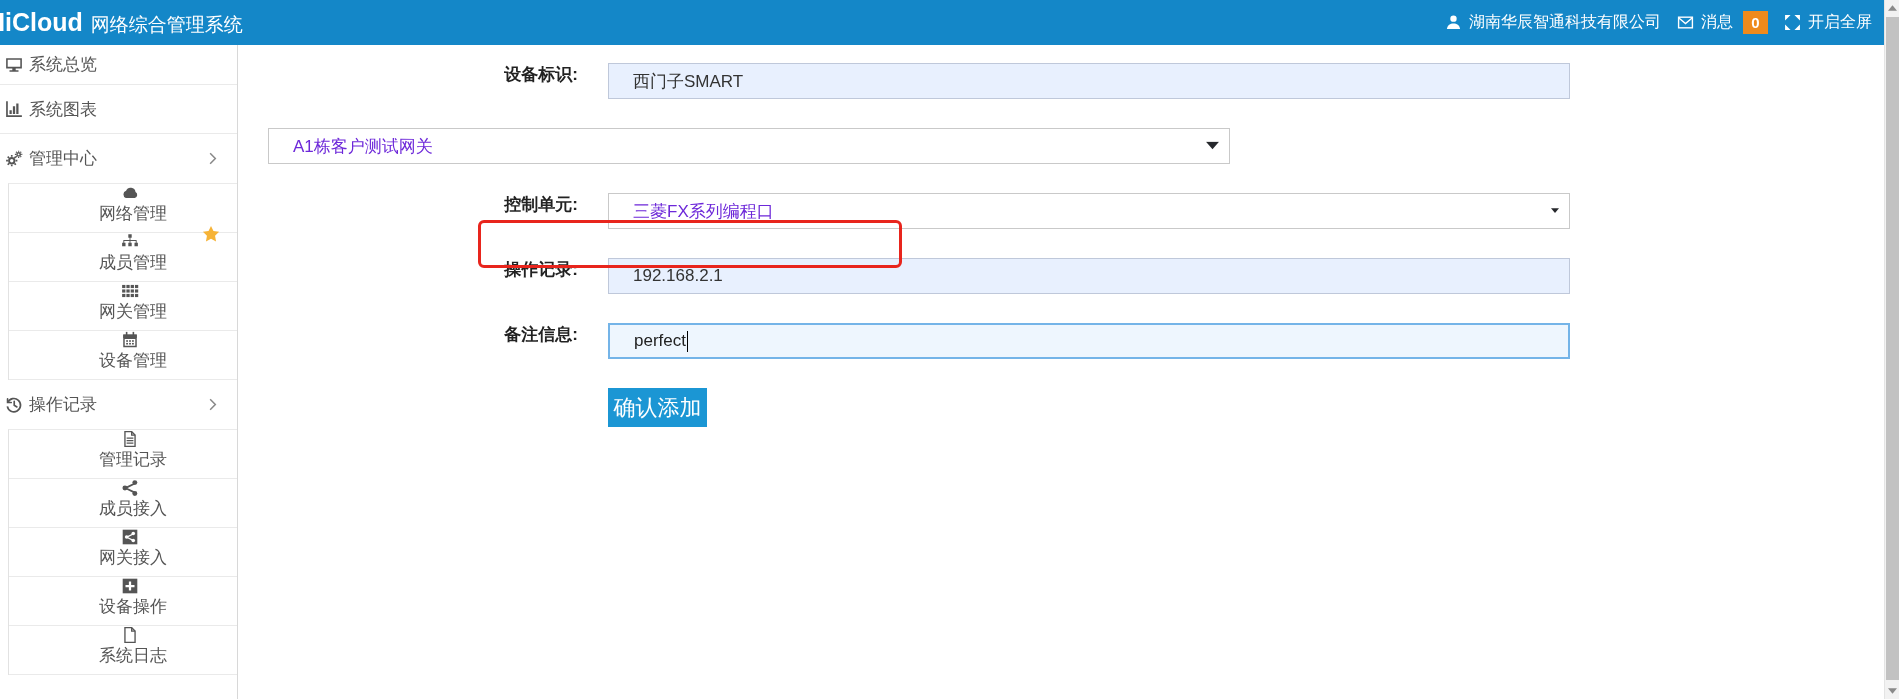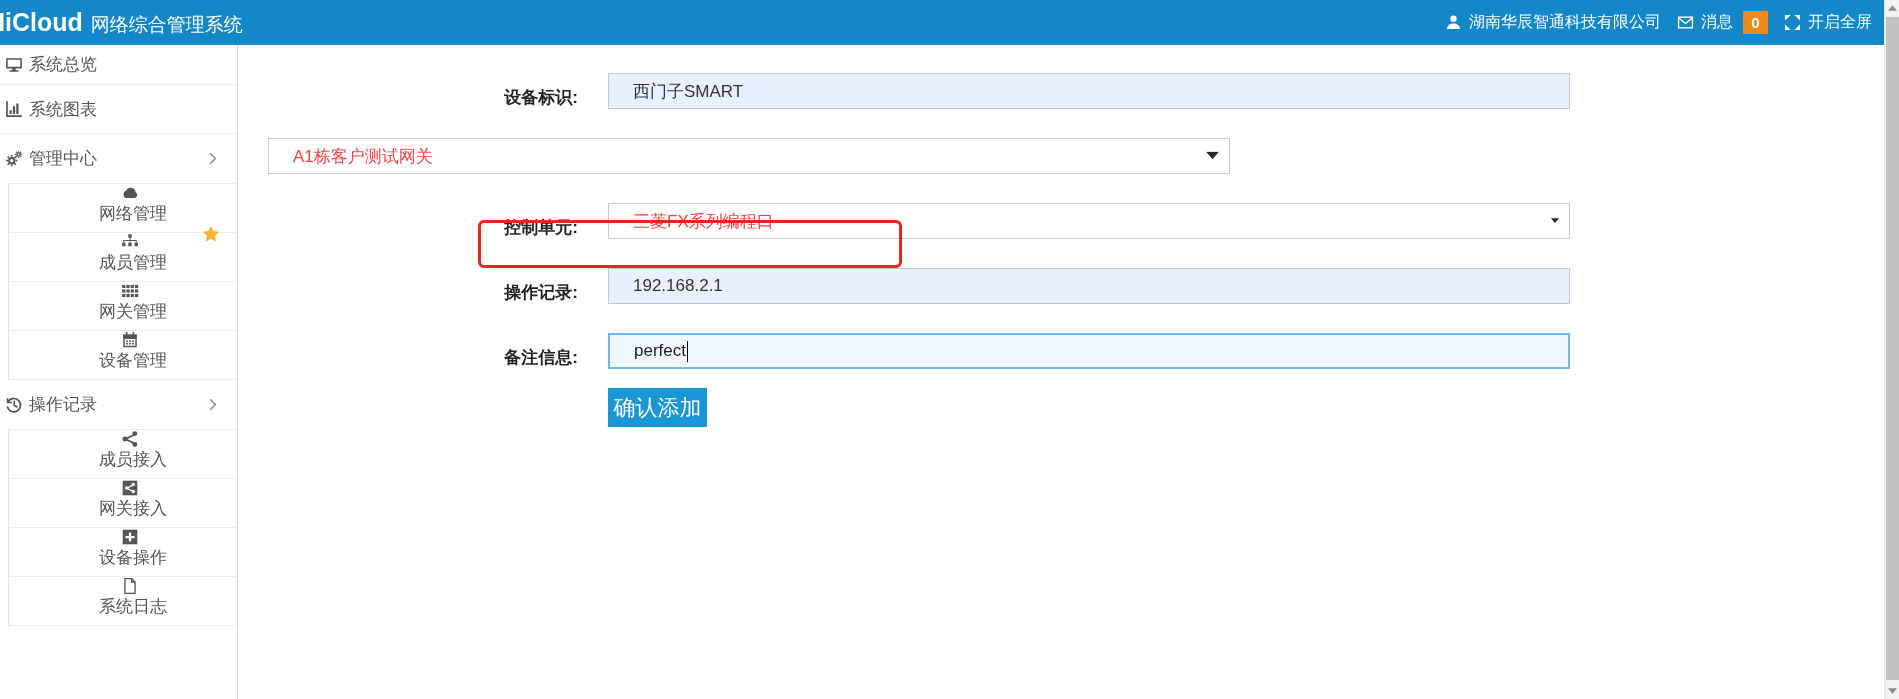--- a/index.html
+++ b/index.html
@@ -47,28 +47,28 @@
   .star{color:var(--star-yellow);width:18px;height:18px;}
 
   
   .main{position:absolute;top:45px;left:238px;width:1646px;height:654px;background:#fff;}
   .breadcrumb{height:92px;border-bottom:1px solid #ddd;display:flex;align-items:center;
     padding-left:17px;}
   .bc-path{color:var(--breadcrumb-blue);font-size:21px;font-weight:bold;}
   .bc-suffix{color:#8a8a8a;font-size:15px;margin-left:8px;margin-top:5px;}
 
   .form-area{position:relative;padding-top:18px;}
-  .form-row{display:flex;align-items:flex-end;height:46px;margin-bottom:19px;
+  .form-row{display:flex;align-items:flex-start;height:46px;margin-bottom:19px;
     position:relative;z-index:2;}
   .form-label{width:340px;text-align:right;font-weight:bold;font-size:17px;color:#222;}
   .control{margin-left:30px;width:962px;height:36px;position:relative;}
   .field{width:100%;height:100%;display:flex;align-items:center;padding-left:24px;
     font-size:17px;}
   .field.input{background:#e8f0fe;border:1px solid #bfc8da;color:#333;}
-  .field.select{background:#fff;border:1px solid #c9c9c9;color:#ef4444;cursor:pointer;}
+  .field.select{background:#fff;border:1px solid #c9c9c9;color:#6d28d9;cursor:pointer;}
   .field.focused{background:#eef6fe;border:2px solid #74b4e8;color:#222;}
   .caret{position:absolute;right:11px;top:50%;transform:translateY(-50%);
     display:inline-flex;color:#26282c;}
   .caret.big{width:13px;height:9px;}
   .caret.small{width:8px;height:6px;}
   .caret svg{width:100%;height:100%;}
   .text-cursor{display:inline-block;width:1px;height:21px;background:#000;margin-left:1px;}
 
   .highlight-box{position:absolute;left:240px;top:175px;width:424px;height:48px;
     border:3px solid var(--highlight-red);border-radius:6px;z-index:3;pointer-events:none;}
@@ -235,20 +235,30 @@
     <span class="trail chevron">
       <svg viewBox="0 0 16 16" fill="none" stroke="currentColor" stroke-width="1.6">
           <path d="M5.5 2.5L11 8l-5.5 5.5"></path>
         </svg>
     </span>
   </div>
 
   <div class="subgroup">
     <div class="nav-item">
       <span class="nav-icon">
+        <svg viewBox="0 0 16 16" fill="none" stroke="currentColor" stroke-width="1.2">
+          <path d="M3.5 1.5h6l3 3v10h-9z"></path>
+            <path d="M9.5 1.5v3h3"></path>
+          <path d="M5 7.2h6M5 9.4h6M5 11.6h6"></path>
+        </svg>
+      </span>
+      <span class="nav-label">管理记录</span>
+    </div>
+    <div class="nav-item">
+      <span class="nav-icon">
         <svg viewBox="0 0 16 16" fill="currentColor">
           <circle cx="12.3" cy="3.2" r="2.2"></circle>
             <circle cx="3.5" cy="8" r="2.2"></circle>
             <circle cx="12.3" cy="12.8" r="2.2"></circle>
           <path d="M3.9 7.2l7.6-3.7.7 1.4-7.6 3.7zM4.6 7.5l7.6 3.7-.7 1.4-7.5-3.8z"></path>
         </svg>
       </span>
       <span class="nav-label">成员接入</span>
     </div>
     <div class="nav-item">

